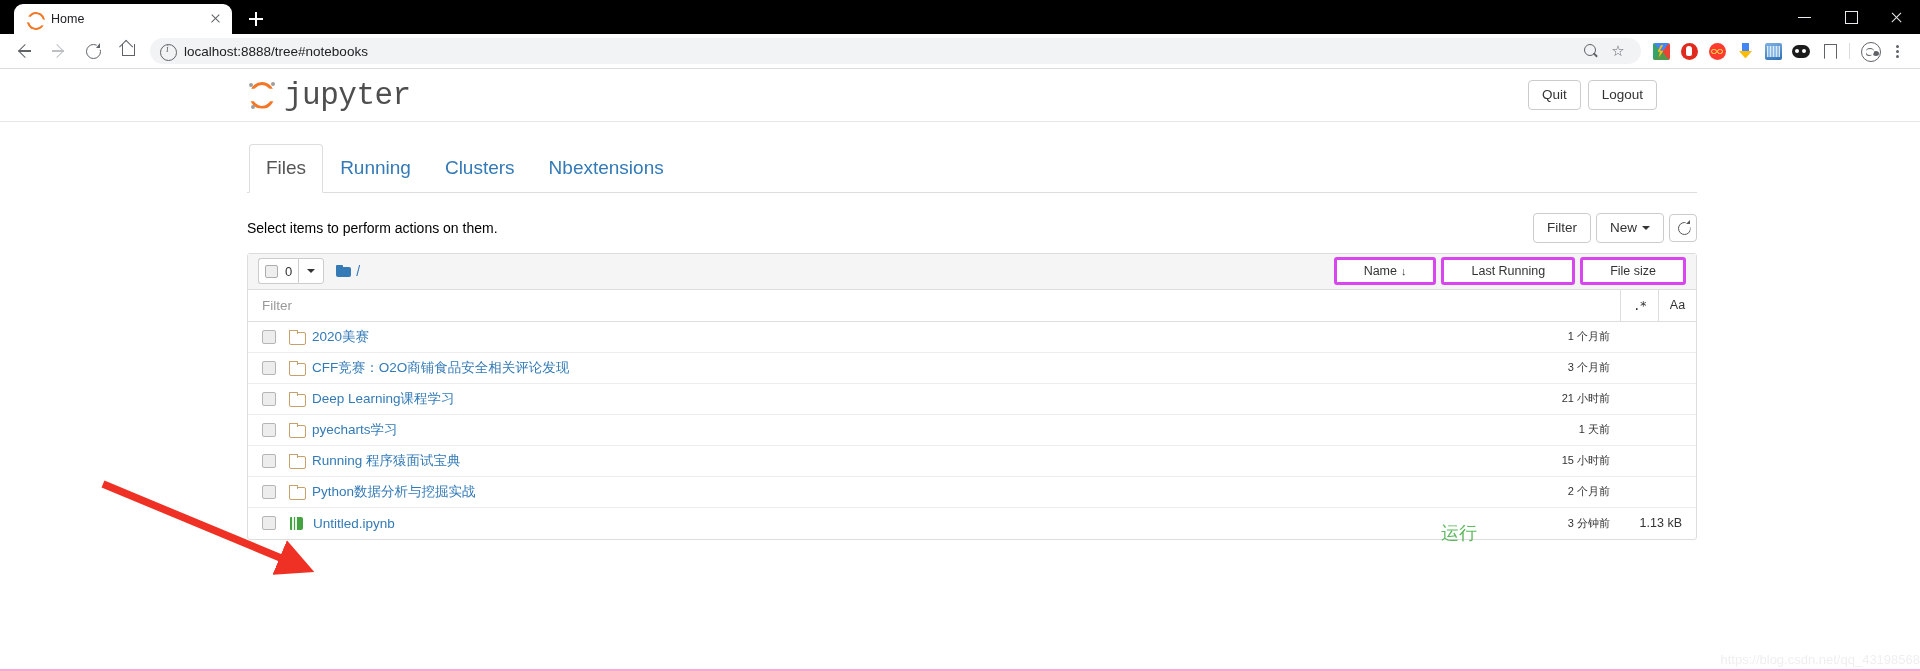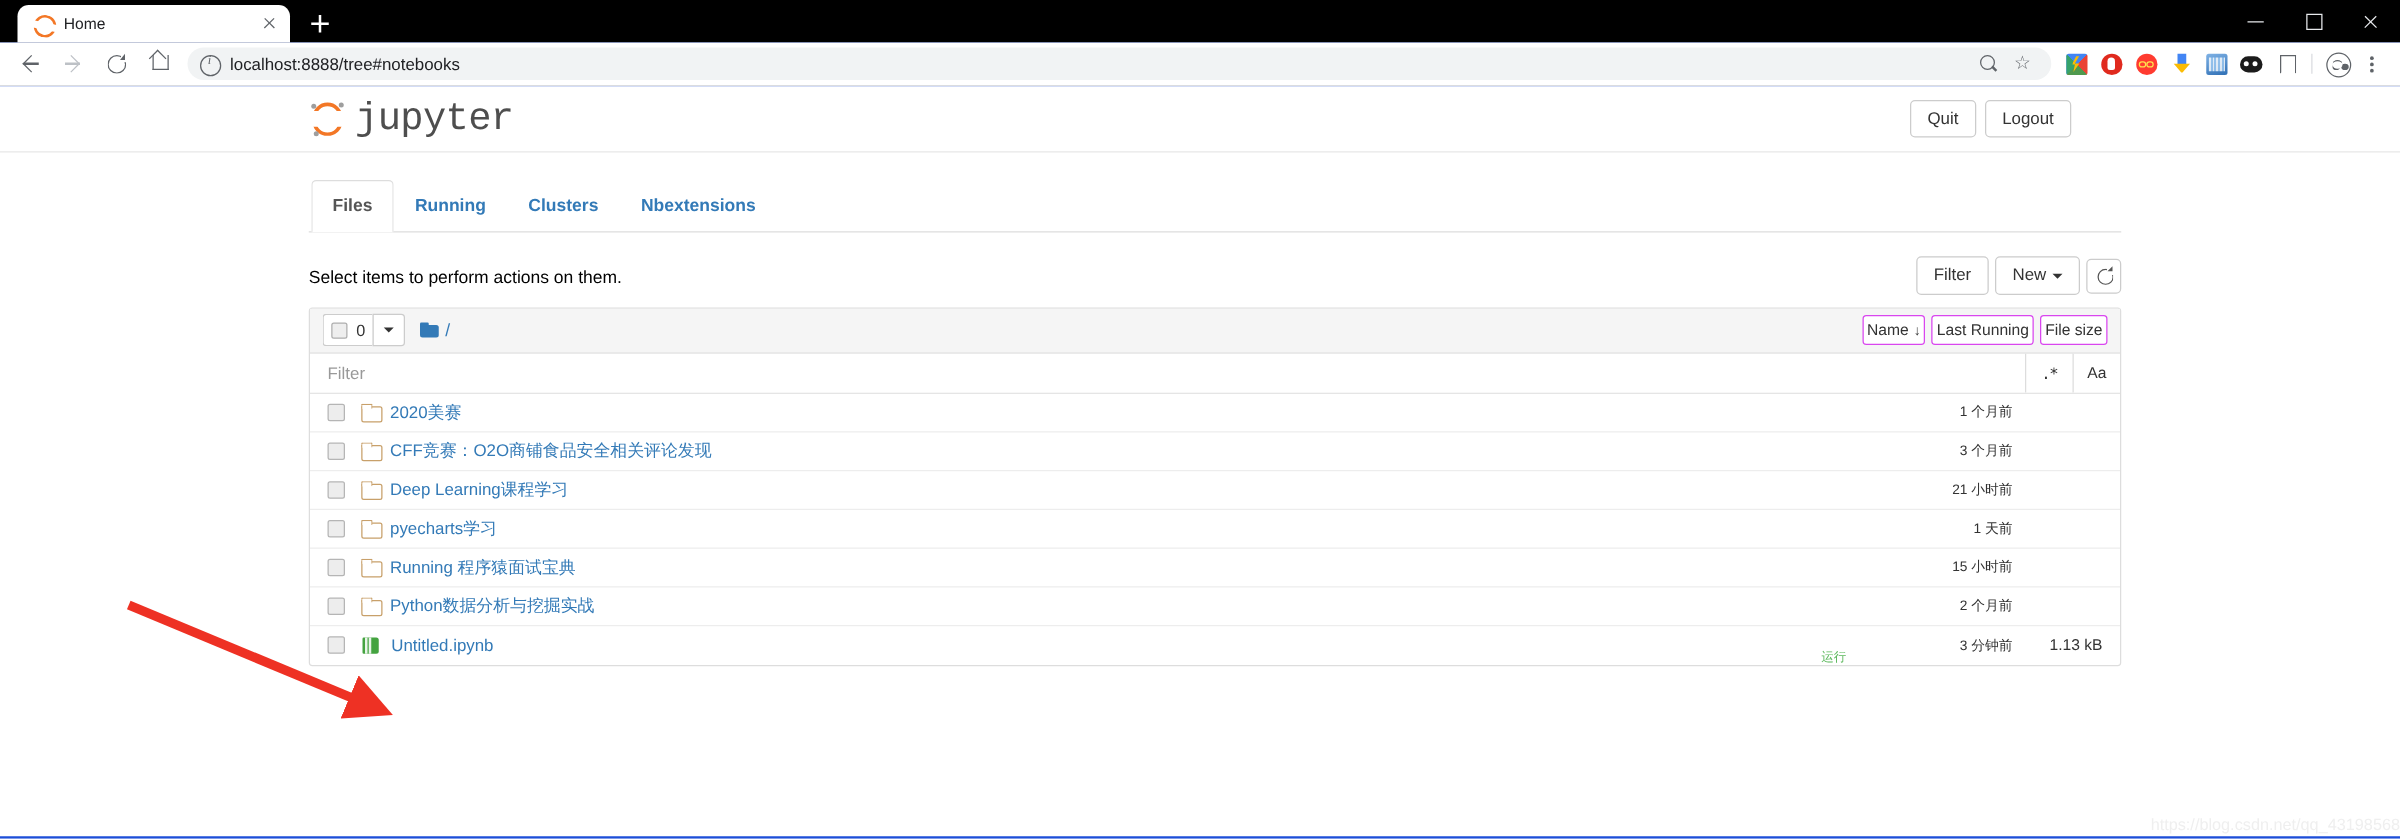--- a/index.html
+++ b/index.html
@@ -5,21 +5,21 @@
   * { box-sizing: border-box; }
   html, body {
     margin: 0; padding: 0;
     width: 1920px; height: 671px;
     overflow: hidden;
     background: #ffffff;
     font-family: "Liberation Sans", sans-serif;
   }
 
   
-  .browser { width: 1920px; height: 671px; position: relative; background:#1d4ed8; }
+  .browser { width: 1920px; height: 671px; position: relative; background:#f9a8d4; }
 
   .titlebar {
     height: 34px; background: #000000;
     display: flex; align-items: flex-end; position: relative;
   }
   .tab {
     margin-left: 14px;
     width: 218px; height: 30px;
     background: #ffffff;
     border-radius: 9px 9px 0 0;
@@ -231,25 +231,24 @@
   }
 
   .jp-body { padding: 0 223px 0 247px; }
 
   
   .nav-tabs {
     display:flex; border-bottom:1px solid #ddd; margin-top: 22px;
     padding-left: 2px;
   }
   .nav-tab {
-    font-size: 14px; color:#337ab7; cursor:pointer;
+    font-size: 19px; color:#337ab7; cursor:pointer;
     padding: 10px 16px; margin-bottom:-1px;
     border:1px solid transparent; border-radius:4px 4px 0 0;
     line-height:1.42;
-    font-weight:bold;
   }
   .nav-tab.active {
     color:#555; background:#fff;
     border-color:#ddd #ddd #fff;
     cursor:default;
   }
 
   .actions-row {
     display:flex; align-items:center; margin-top: 18px; height: 34px;
   }
@@ -305,22 +304,22 @@
     content:""; position:absolute; left:0; top:1.5px; width:15px; height:10.5px;
     background:#337ab7; border-radius:1px 2px 2px 2px;
   }
   .folder-blue::after {
     content:""; position:absolute; left:0; top:0; width:6.5px; height:3px;
     background:#337ab7; border-radius:1px 1px 0 0;
   }
   .bc-sep { font-size:14px; color:#337ab7; }
   .sort-group { margin-left:auto; display:flex; gap:5px; }
   .sort-btn {
-    font-size:12.5px; color:#333; background:#fff; border:1px solid #d946ef; border-radius:3px;
-    padding:4px 3px; cursor:pointer; white-space:nowrap;
+    font-size:12.5px; color:#333; background:#fff; border:3px solid #d946ef; border-radius:3px;
+    padding:4px 27px; cursor:pointer; white-space:nowrap;
   }
   .sort-arrow { font-size:11px; margin-left:4px; }
 
   .filter-row {
     display:flex; align-items:stretch; border-bottom:1px solid #ddd; height:32px;
   }
   .filter-input {
     flex:1 1 auto; border:none; outline:none; padding: 0 14px;
     font-size:13.5px; color:#333; background:#fff;
     font-family:"Liberation Sans", sans-serif;
@@ -364,21 +363,21 @@
   .icon-nb::after {
     content:""; position:absolute; left:3.4px; top:0.5px; width:1.6px; height:13px;
     background:#e8f5e8;
     box-shadow: 3px 0 0 0 #e8f5e8;
   }
   .row-name {
     font-size:13.5px; color:#337ab7; cursor:pointer; white-space:nowrap;
     font-family:"Liberation Sans", sans-serif;
   }
   .row-right { margin-left:auto; display:flex; align-items:center; }
-  .run-badge { font-size:10px; color:#5cb85c; margin-right: 13px; margin-top: 19px; }
+  .run-badge { font-size:18px; color:#5cb85c; margin-right: 13px; margin-top: 19px; }
   .row-time {
     font-size:11px; color:#333; text-align:right; white-space:nowrap;
     width: 120px;
   }
   .row-size {
     font-size:12.5px; color:#333; text-align:right; white-space:nowrap;
     width: 72px;
   }
 
   

